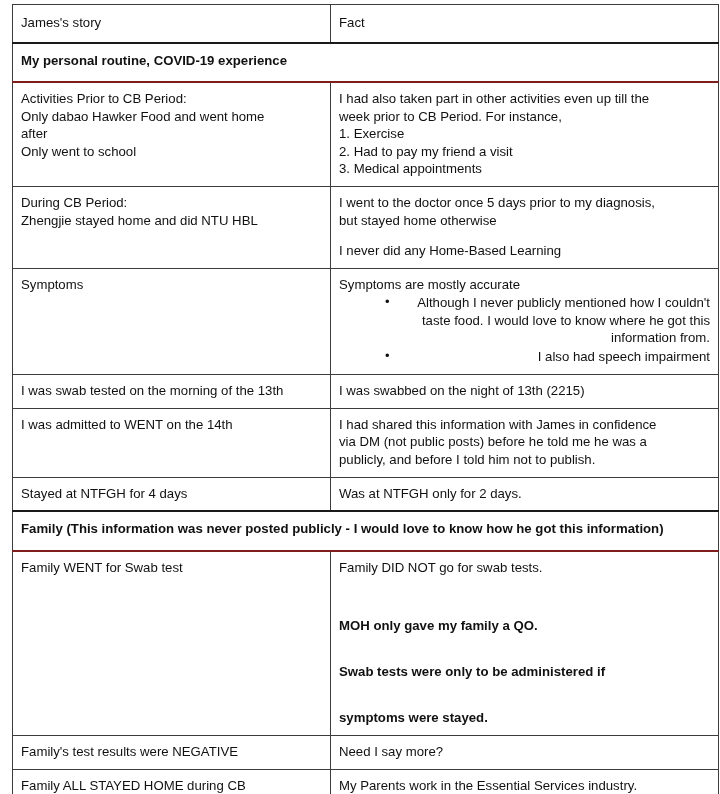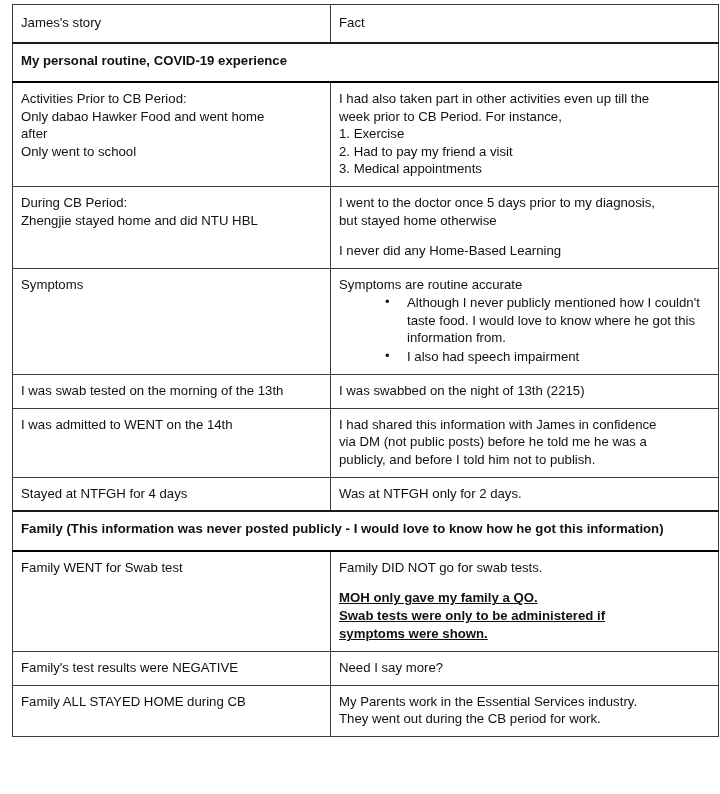--- a/index.html
+++ b/index.html
@@ -39,57 +39,58 @@
     padding: 7px 8px 8px 8px;
     font-size: 13.2px;
     line-height: 1.33;
     color: #111111;
     background: #ffffff;
   }
   
   tr.section-row > td {
     font-weight: bold;
     border-top: 2px solid #1a1a1a;
-    border-bottom: 2px solid #000000;
+    border-bottom: 2px solid #7f1d1d;
     padding-top: 8px;
     padding-bottom: 11px;
     line-height: 1.42;
   }
   tr.header-row > td {
     padding-top: 9px;
     padding-bottom: 10px;
   }
   td.cell-story { border-right: 1px solid #3c3c3c; }
 
   .line { display: block; }
   .spacer { display: block; height: 13px; }
 
   ul.bullets {
     margin: 1px 0 0 0;
     padding: 0 0 0 46px;
     list-style: none;
+    text-align: right;
   }
   ul.bullets > li {
     position: relative;
     margin: 0 0 1px 0;
     padding: 0 0 0 22px;
     line-height: 1.33;
   }
   ul.bullets > li::before {
     content: "\2022";
     position: absolute;
     left: 0;
     top: -1px;
     font-size: 13px;
   }
   .u-bold-underline {
     font-weight: bold;
-    text-decoration: underline;
     display: block;
     line-height: 1.36;
+    margin-top: 28px;
   }
   .blockgroup { display: block; }
 </style>
 </head>
 <body>
 
 <div id="page">
   <table class="fact-table">
     <colgroup>
       <col class="col-story">
@@ -133,21 +134,21 @@
           <span class="spacer"></span>
           <span class="line">I never did any Home-Based Learning</span>
         </td>
       </tr>
 
       <tr>
         <td class="cell-story">
           <span class="line">Symptoms</span>
         </td>
         <td class="cell-fact">
-          <span class="line">Symptoms are routine accurate</span>
+          <span class="line">Symptoms are mostly accurate</span>
           <ul class="bullets">
             <li>Although I never publicly mentioned how I couldn't taste food. I would love to know where he got this information from.</li>
             <li>I also had speech impairment</li>
           </ul>
         </td>
       </tr>
 
       <tr>
         <td class="cell-story">
           <span class="line">I was swab tested on the morning of the 13th</span>
@@ -184,21 +185,21 @@
       <tr>
         <td class="cell-story">
           <span class="line">Family WENT for Swab test</span>
         </td>
         <td class="cell-fact">
           <span class="line">Family DID NOT go for swab tests.</span>
           <span class="spacer"></span>
           <span class="blockgroup">
             <span class="u-bold-underline">MOH only gave my family a QO.</span>
             <span class="u-bold-underline">Swab tests were only to be administered if</span>
-            <span class="u-bold-underline">symptoms were shown.</span>
+            <span class="u-bold-underline">symptoms were stayed.</span>
           </span>
         </td>
       </tr>
 
       <tr>
         <td class="cell-story">
           <span class="line">Family's test results were NEGATIVE</span>
         </td>
         <td class="cell-fact">
           <span class="line">Need I say more?</span>

